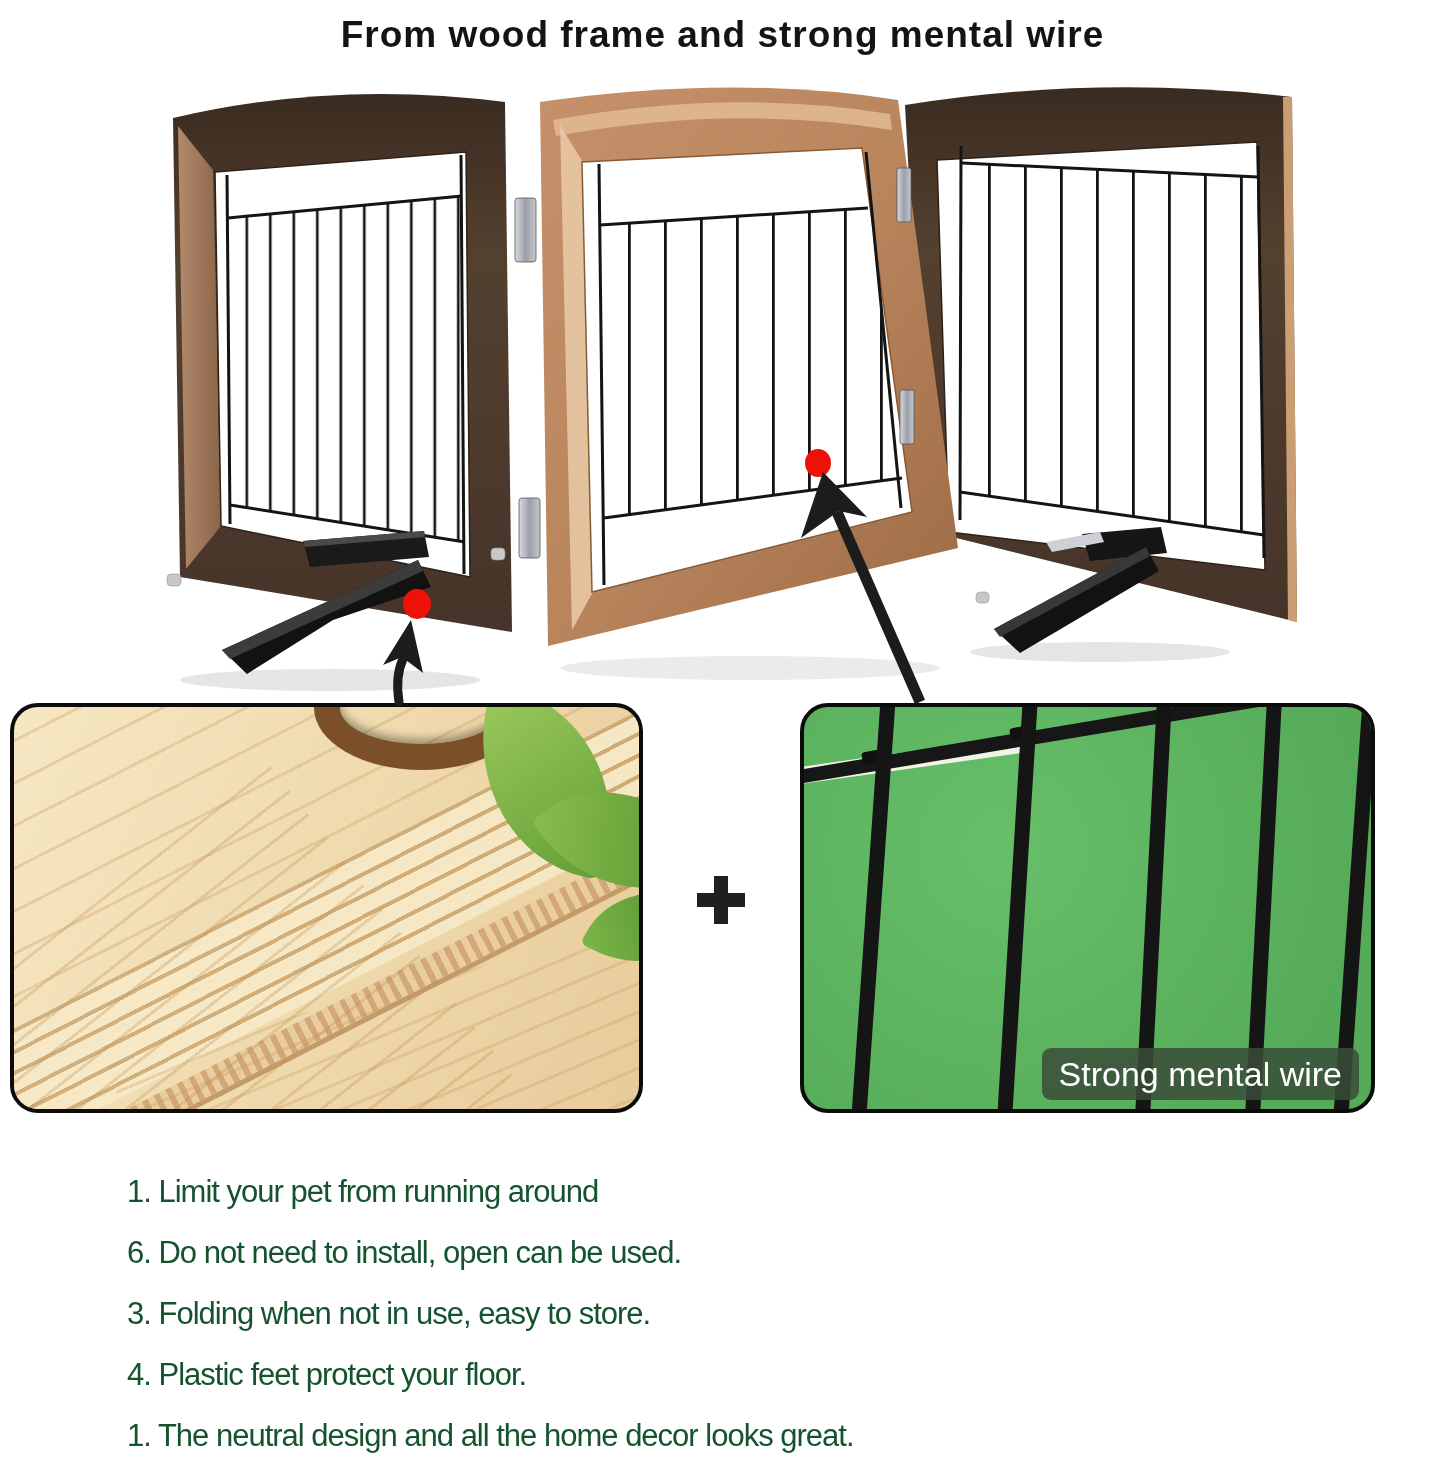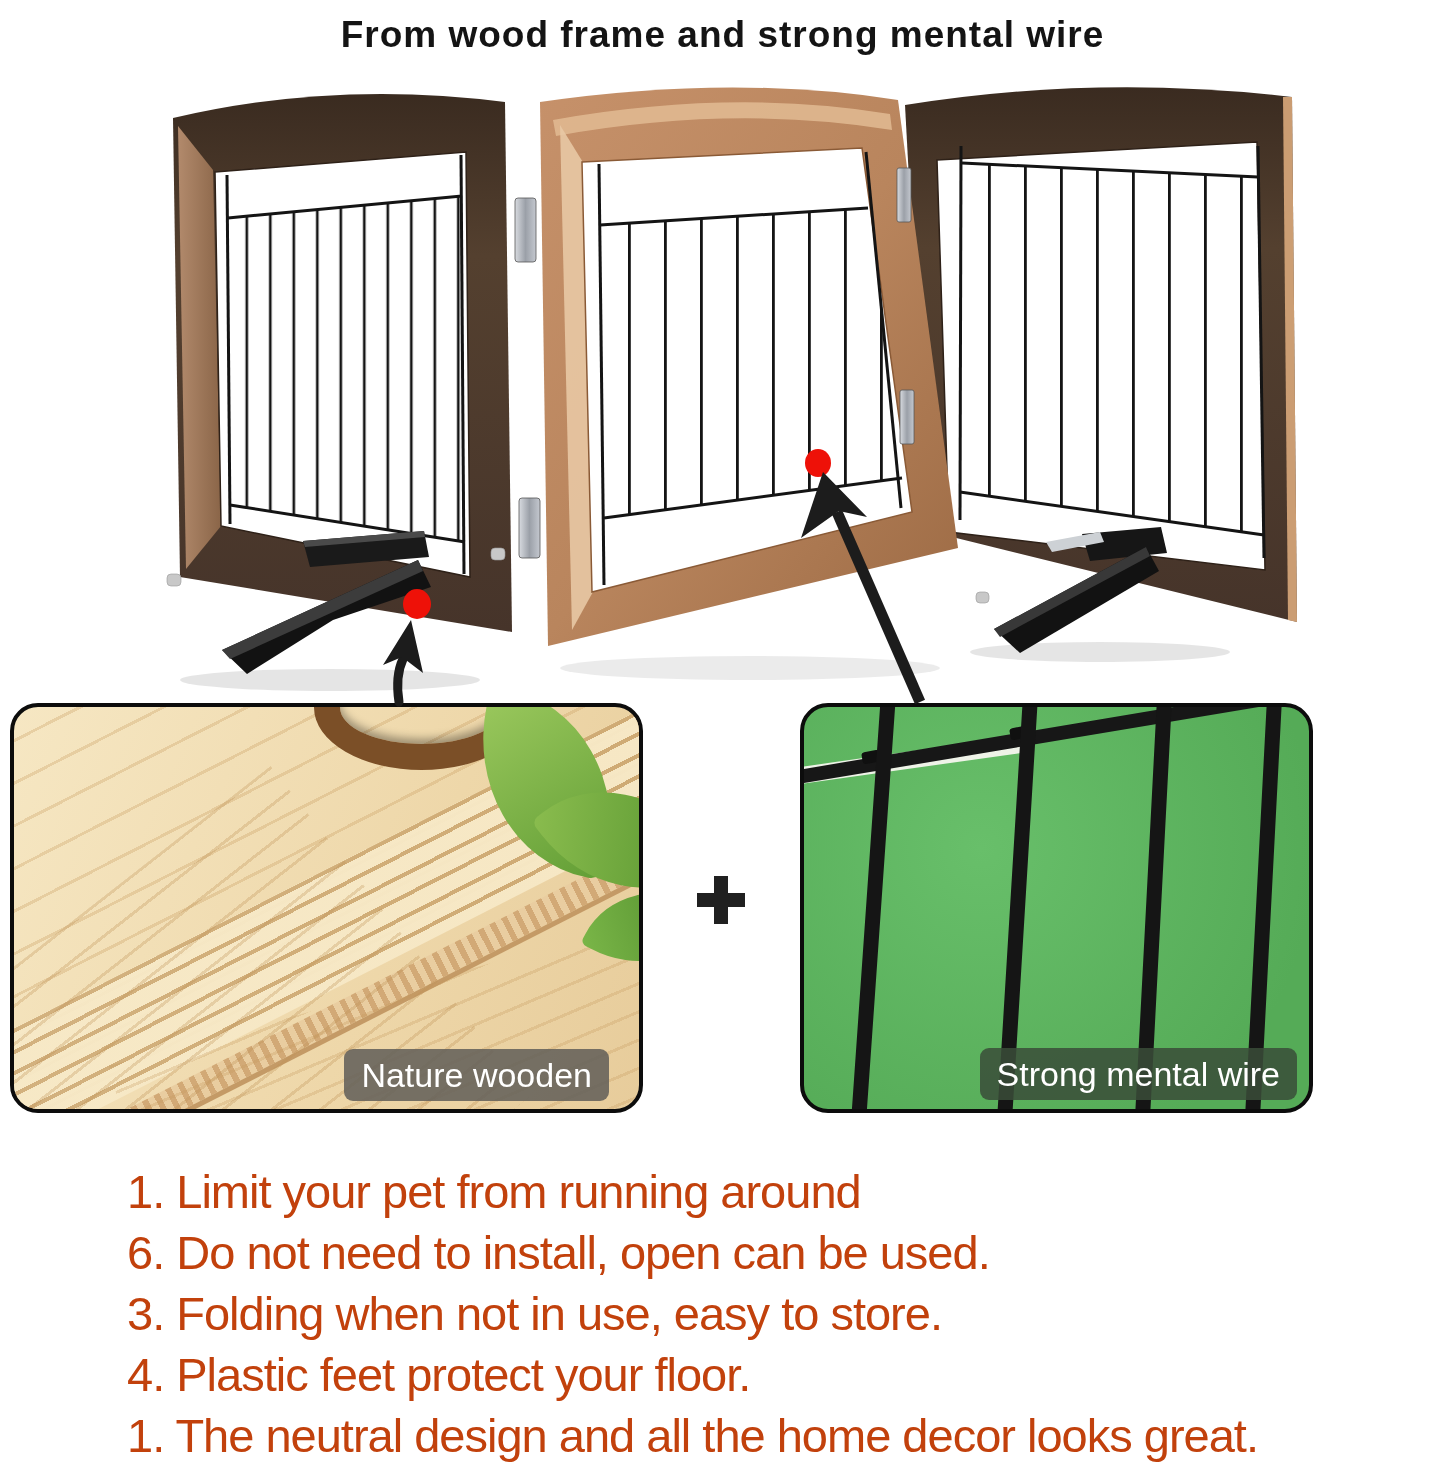--- a/index.html
+++ b/index.html
@@ -19,21 +19,21 @@
 
   
   .gate-svg{position:absolute;left:0;top:80px;width:1445px;height:695px;z-index:3;pointer-events:none;}
 
   
   .inset{
     position:absolute;top:703px;height:410px;box-sizing:border-box;
     border:4px solid #0c0c0c;border-radius:28px;overflow:hidden;z-index:1;
   }
   .inset-wood{left:10px;width:633px;background:linear-gradient(115deg,#f6e7c3,#eed7a9 60%,#e7cc9b);}
-  .inset-wire{left:800px;width:513px;background:radial-gradient(circle at 35% 35%,#68bf6a,#55ab57 80%);text-align:center;}
+  .inset-wire{left:800px;width:575px;background:radial-gradient(circle at 35% 35%,#68bf6a,#55ab57 80%);text-align:center;}
 
   .inset .callout-label{
     position:absolute;font-size:34px;line-height:38px;color:#ffffff;
     padding:7px 17px;border-radius:9px;white-space:nowrap;z-index:9;
   }
   .inset-wood .callout-label{right:30px;bottom:8px;background:var(--wood-label-bg,rgba(100,97,90,.88));}
   .inset-wire .callout-label{right:12px;bottom:9px;background:var(--wire-label-bg,rgba(58,76,56,.85));}
 
   
   .w-board-top{position:absolute;left:-140px;top:-190px;width:920px;height:430px;transform:rotate(-27deg);
@@ -72,22 +72,22 @@
   .bar-5{left:544px;transform:rotate(4deg);}
   .bar-6{left:620px;transform:rotate(5deg);}
 
   
   .plus{position:absolute;left:697px;top:876px;width:48px;height:48px;z-index:2;}
   .plus span{position:absolute;background:#202020;}
   .plus .ph{left:0;top:17px;width:48px;height:14px;}
   .plus .pv{left:17px;top:0;width:14px;height:48px;}
 
   
-  .features{position:absolute;left:127px;top:1161px;font-size:47px;letter-spacing:-1px;
-    line-height:61px;color:#c2410c;z-index:2;}
+  .features{position:absolute;left:127px;top:1161px;font-size:31px;letter-spacing:-1px;
+    line-height:61px;color:#14532d;z-index:2;}
   .feature-item{white-space:nowrap;}
 </style>
 </head>
 <body>
 
 <div class="canvas">
 
   <h1 class="headline">From wood frame and strong mental wire</h1>
 
   <svg class="gate-svg" viewBox="0 0 1445 695">
@@ -201,21 +201,20 @@
   <div class="inset inset-wood">
     <div class="w-board-top"></div>
     <div class="w-ridge"></div>
     <div class="w-ply"></div>
     <div class="w-board-low"></div>
     <div class="w-board-rb"></div>
     <div class="basket-edge"></div>
     <div class="ivy-leaf leaf-1"></div>
     <div class="ivy-leaf leaf-2"></div>
     <div class="ivy-leaf leaf-3"></div>
-    <div class="callout-label">Nature wooden</div>
   </div>
 
   <div class="plus">
       <span class="ph"></span>
       <span class="pv"></span>
     </div>
 
   <div class="inset inset-wire">
     <div class="field-line"></div>
     <div class="wire-crossbar"></div>

